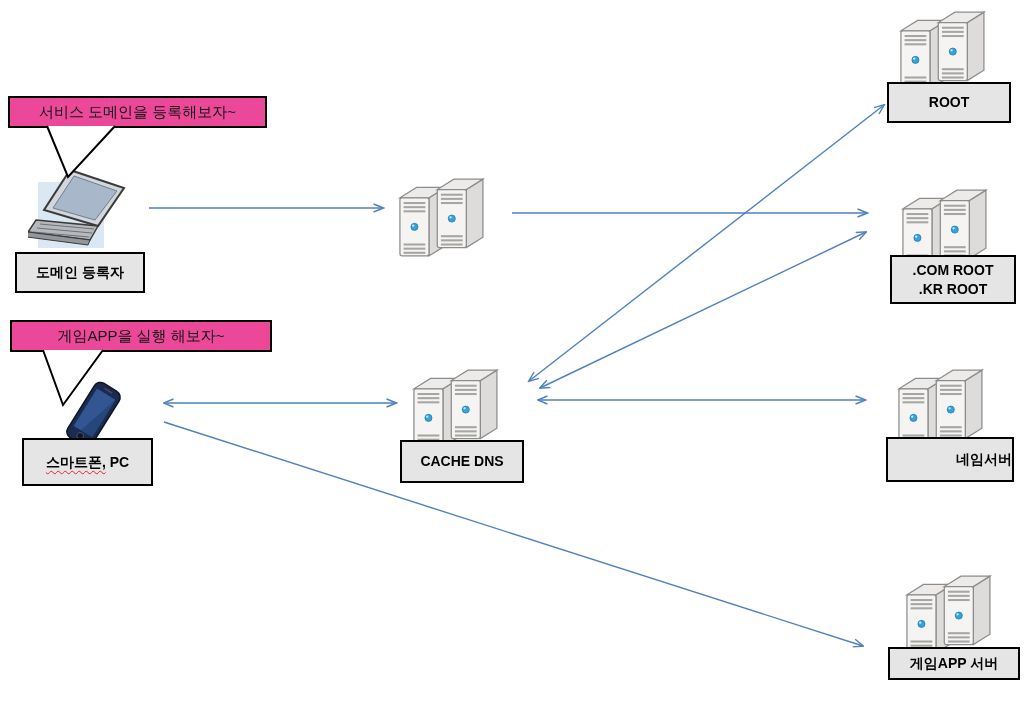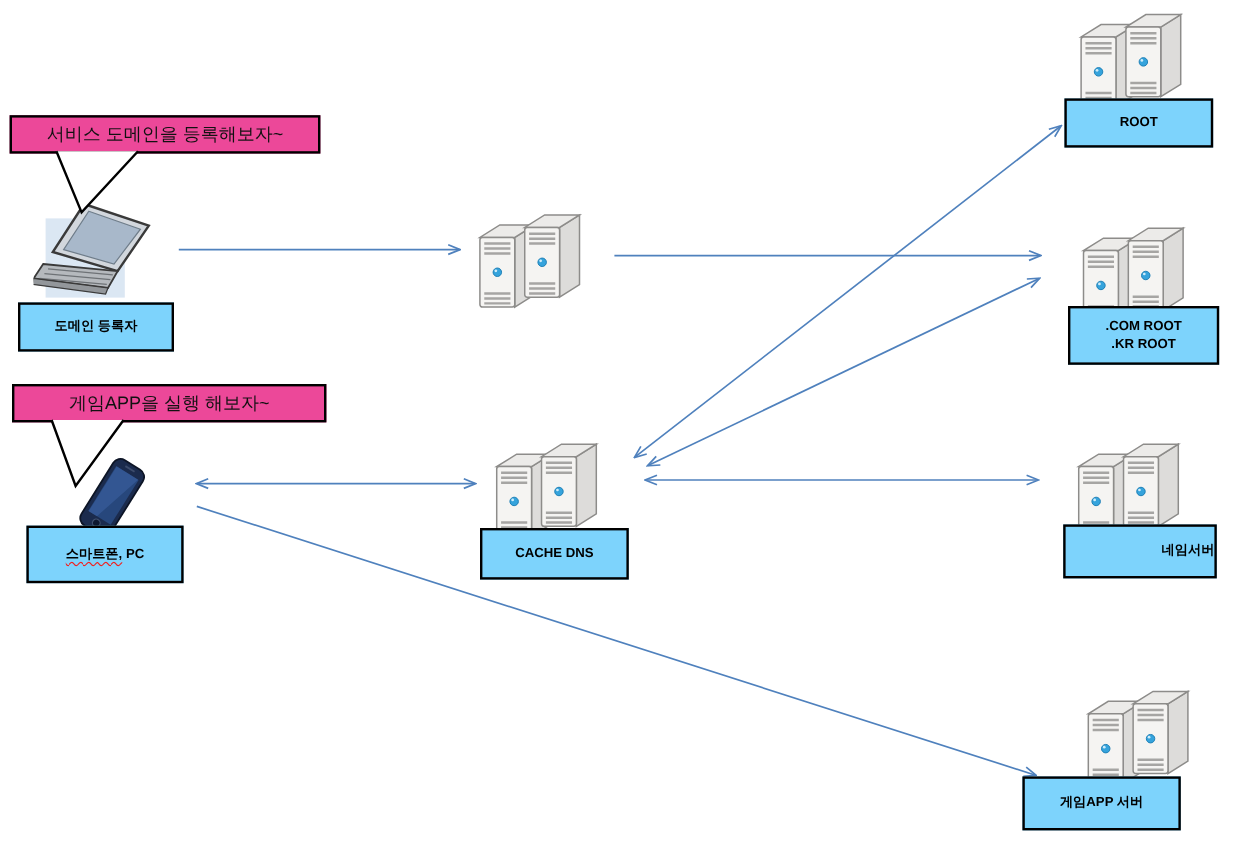--- a/index.html
+++ b/index.html
@@ -12,25 +12,25 @@
   body { background: #ffffff; font-family: "Liberation Sans", sans-serif; }
   .canvas {
     position: relative;
     width: 1031px;
     height: 705px;
     background: #ffffff;
     overflow: hidden;
   }
   .label-box {
     position: absolute;
-    background: #7dd3fc;
+    background: #e5e5e5;
     border: 2px solid var(--box_border);
     color: #000000;
     font-weight: bold;
-    font-size: 11px;
+    font-size: 14px;
     text-align: center;
     display: flex;
     flex-direction: column;
     justify-content: center;
     line-height: 1.32;
     z-index: 10;
   }
   .bubble {
     position: absolute;
     background: #ec4899;
@@ -172,17 +172,17 @@
   <svg class="icon-svg" style="left:895px; top:366px;" width="95" height="83" viewBox="0 0 88 80">
       <use href="#server-pair"></use>
     </svg>
   <div class="label-box" style="left:886px; top:437px; width:128px; height:45px;align-items:flex-end;">
     <span>네임서버</span>
   </div>
 
   <svg class="icon-svg" style="left:903px; top:572px;" width="95" height="83" viewBox="0 0 88 80">
       <use href="#server-pair"></use>
     </svg>
-  <div class="label-box" style="left:852px; top:647px; width:132px; height:45px;">
+  <div class="label-box" style="left:888px; top:647px; width:132px; height:33px;">
     <span>게임APP 서버</span>
   </div>
 
 </div>
 
 </body></html>

